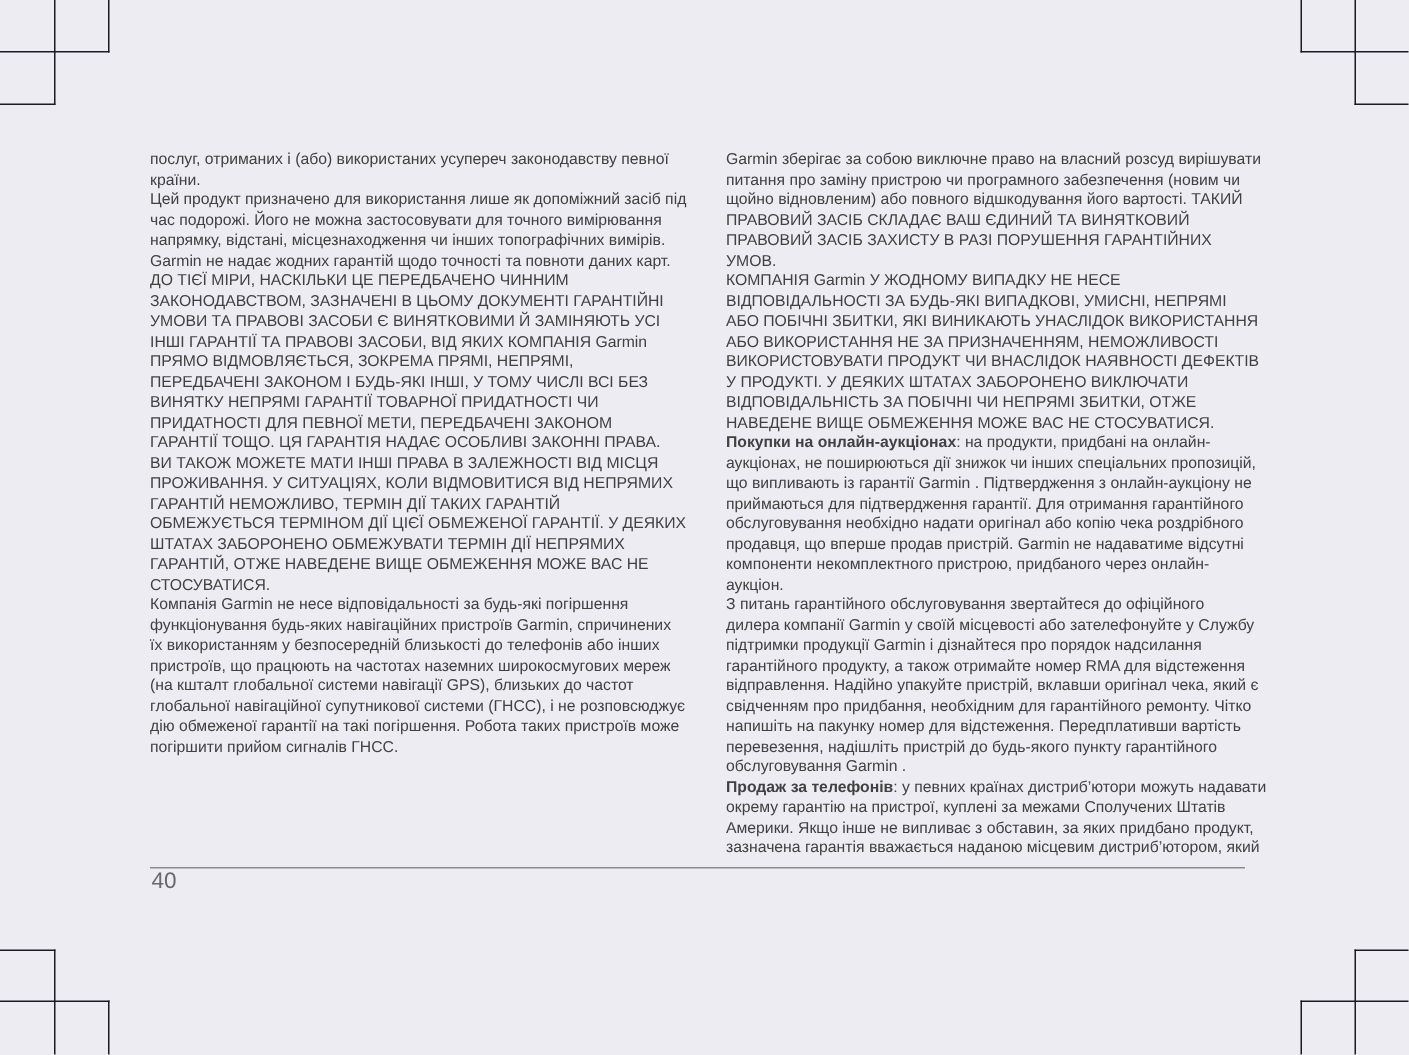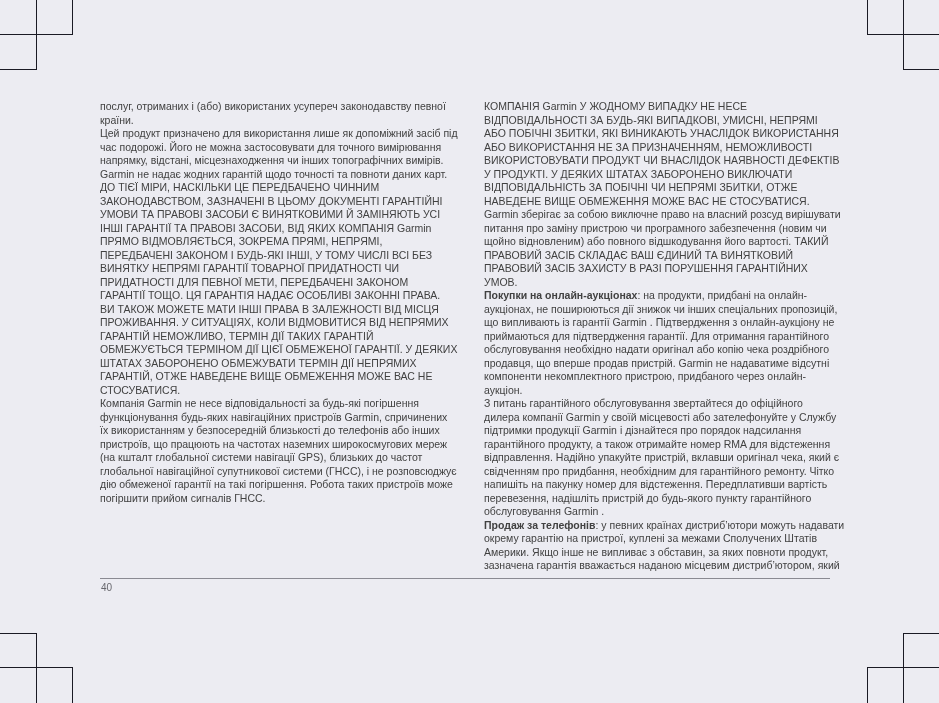--- a/index.html
+++ b/index.html
@@ -25,21 +25,21 @@
   .bold{font-weight:bold;}
   .footer-rule{
     position:absolute;
     left:100px;top:578px;
     width:730px;height:1px;
     background:#8a8a92;
   }
   .page-number{
     position:absolute;
     left:101px;top:581px;
-    font-size:10px;line-height:13px;
+    font-size:15px;line-height:13px;
     color:#68686e;
   }
   .mark{position:absolute;background:#1a1a24;}
   
   .tl-v1{left:36px;top:0;width:1px;height:70px;}
   .tl-v2{left:72px;top:0;width:1px;height:35px;}
   .tl-h1{left:0;top:34px;width:73px;height:1px;}
   .tl-h2{left:0;top:69px;width:37px;height:1px;}
   
   .tr-v1{left:903px;top:0;width:1px;height:70px;}
@@ -110,53 +110,53 @@
       <p class="para"><span>Компанія Garmin не несе відповідальності за будь-які погіршення
 функціонування будь-яких навігаційних пристроїв Garmin, спричинених
 їх використанням у безпосередній близькості до телефонів або інших
 пристроїв, що працюють на частотах наземних широкосмугових мереж
 (на кшталт глобальної системи навігації GPS), близьких до частот
 глобальної навігаційної супутникової системи (ГНСС), і не розповсюджує
 дію обмеженої гарантії на такі погіршення. Робота таких пристроїв може
 погіршити прийом сигналів ГНСС.</span></p>
     </div>
   <div class="col col-right">
+      <p class="para"><span>Garmin зберігає за собою виключне право на власний розсуд вирішувати
+питання про заміну пристрою чи програмного забезпечення (новим чи
+щойно відновленим) або повного відшкодування його вартості. ТАКИЙ
+ПРАВОВИЙ ЗАСІБ СКЛАДАЄ ВАШ ЄДИНИЙ ТА ВИНЯТКОВИЙ
+ПРАВОВИЙ ЗАСІБ ЗАХИСТУ В РАЗІ ПОРУШЕННЯ ГАРАНТІЙНИХ
+УМОВ.</span></p>
       <p class="para"><span>КОМПАНІЯ Garmin У ЖОДНОМУ ВИПАДКУ НЕ НЕСЕ
 ВІДПОВІДАЛЬНОСТІ ЗА БУДЬ-ЯКІ ВИПАДКОВІ, УМИСНІ, НЕПРЯМІ
 АБО ПОБІЧНІ ЗБИТКИ, ЯКІ ВИНИКАЮТЬ УНАСЛІДОК ВИКОРИСТАННЯ
 АБО ВИКОРИСТАННЯ НЕ ЗА ПРИЗНАЧЕННЯМ, НЕМОЖЛИВОСТІ
 ВИКОРИСТОВУВАТИ ПРОДУКТ ЧИ ВНАСЛІДОК НАЯВНОСТІ ДЕФЕКТІВ
 У ПРОДУКТІ. У ДЕЯКИХ ШТАТАХ ЗАБОРОНЕНО ВИКЛЮЧАТИ
 ВІДПОВІДАЛЬНІСТЬ ЗА ПОБІЧНІ ЧИ НЕПРЯМІ ЗБИТКИ, ОТЖЕ
 НАВЕДЕНЕ ВИЩЕ ОБМЕЖЕННЯ МОЖЕ ВАС НЕ СТОСУВАТИСЯ.</span></p>
-      <p class="para"><span>Garmin зберігає за собою виключне право на власний розсуд вирішувати
-питання про заміну пристрою чи програмного забезпечення (новим чи
-щойно відновленим) або повного відшкодування його вартості. ТАКИЙ
-ПРАВОВИЙ ЗАСІБ СКЛАДАЄ ВАШ ЄДИНИЙ ТА ВИНЯТКОВИЙ
-ПРАВОВИЙ ЗАСІБ ЗАХИСТУ В РАЗІ ПОРУШЕННЯ ГАРАНТІЙНИХ
-УМОВ.</span></p>
       <p class="para"><span class="bold">Покупки на онлайн-аукціонах</span><span>: на продукти, придбані на онлайн-
 аукціонах, не поширюються дії знижок чи інших спеціальних пропозицій,
 що випливають із гарантії Garmin . Підтвердження з онлайн-аукціону не
 приймаються для підтвердження гарантії. Для отримання гарантійного
 обслуговування необхідно надати оригінал або копію чека роздрібного
 продавця, що вперше продав пристрій. Garmin не надаватиме відсутні
 компоненти некомплектного пристрою, придбаного через онлайн-
 аукціон.</span></p>
       <p class="para"><span>З питань гарантійного обслуговування звертайтеся до офіційного
 дилера компанії Garmin у своїй місцевості або зателефонуйте у Службу
 підтримки продукції Garmin і дізнайтеся про порядок надсилання
 гарантійного продукту, а також отримайте номер RMA для відстеження
 відправлення. Надійно упакуйте пристрій, вклавши оригінал чека, який є
 свідченням про придбання, необхідним для гарантійного ремонту. Чітко
 напишіть на пакунку номер для відстеження. Передплативши вартість
 перевезення, надішліть пристрій до будь-якого пункту гарантійного
 обслуговування Garmin .</span></p>
       <p class="para"><span class="bold">Продаж за телефонів</span><span>: у певних країнах дистриб’ютори можуть надавати
 окрему гарантію на пристрої, куплені за межами Сполучених Штатів
-Америки. Якщо інше не випливає з обставин, за яких повноти продукт,
+Америки. Якщо інше не випливає з обставин, за яких придбано продукт,
 зазначена гарантія вважається наданою місцевим дистриб’ютором, який</span></p>
     </div>
 
   <div class="footer-rule"></div>
   <div class="page-number">40</div>
 
 </div>
 
 </body></html>

